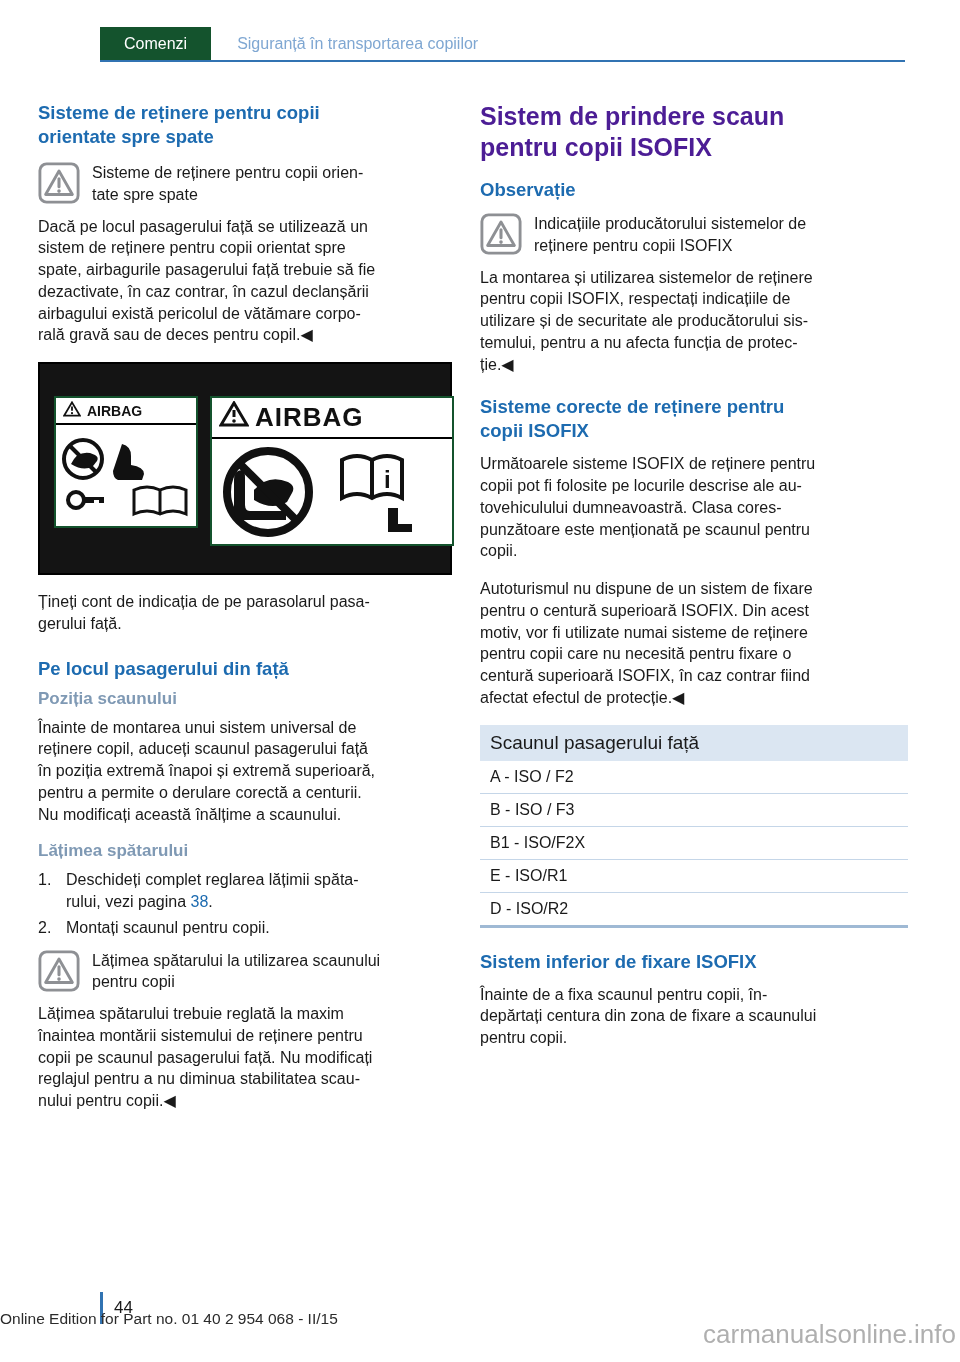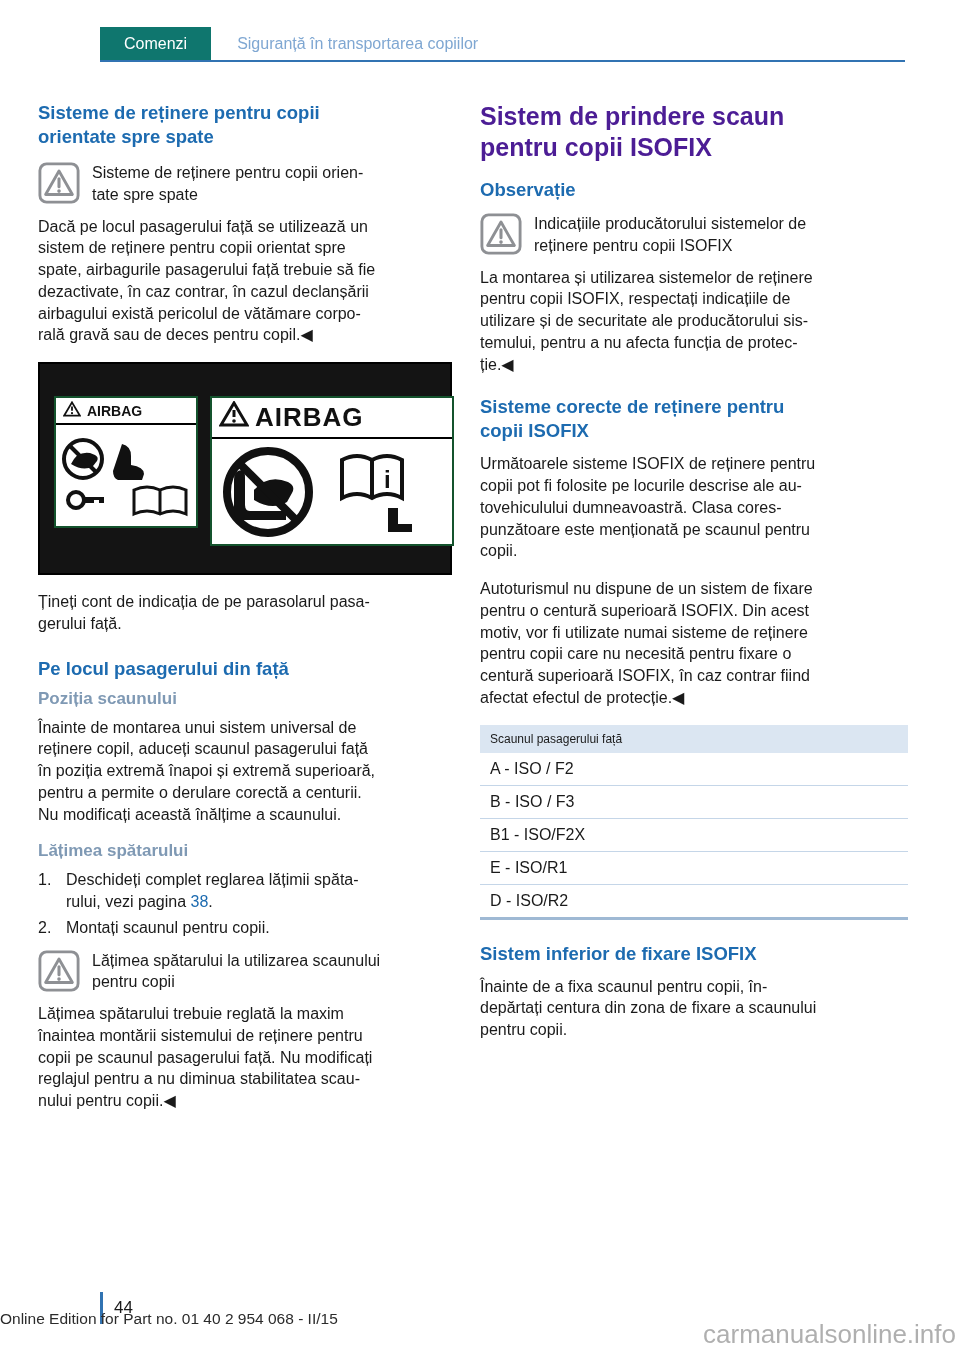--- a/index.html
+++ b/index.html
@@ -7,21 +7,21 @@
   .page {
     position:relative; width:960px; height:1362px; background:#ffffff;
     font-family:"Liberation Sans","DejaVu Sans",sans-serif; color:#1a1a1a; overflow:hidden;
   }
 
   
   .page-header {
     position:absolute; left:100px; right:55px; top:27px;
     display:flex; align-items:stretch; border-bottom:2px solid #3173b2;
   }
-  .chapter-tab { background:#0f766e; color:#ffffff; font-size:16px; padding:8px 24px 7px; }
+  .chapter-tab { background:#14532d; color:#ffffff; font-size:16px; padding:8px 24px 7px; }
   .section-title { color:#7fa7d2; font-size:16px; padding:8px 0 7px 26px; }
 
   
   .columns { position:absolute; top:101px; left:38px; display:flex; gap:28px; }
   .col-left  { width:414px; }
   .col-right { width:428px; }
 
   .h-blue { color:#1d6bb0; font-weight:bold; font-size:18.5px; line-height:1.3; white-space:pre-line; }
   .h-big  { color:#4c1d95; font-weight:bold; font-size:25px; line-height:1.22; white-space:pre-line; }
   .h-sub  { color:#7f99b4; font-weight:bold; font-size:17px; }
@@ -50,21 +50,21 @@
   
   ol.steps { list-style:none; }
   ol.steps li { display:flex; gap:8px; font-size:16px; line-height:1.36; margin-bottom:4px; }
   .step-num { min-width:20px; }
   .step-body { white-space:pre-line; }
   .page-link { color:#1d6bb0; text-decoration:none; cursor:pointer; }
 
   
   table.isofix { width:100%; border-collapse:collapse; }
   table.isofix th {
-    background:#dbe6f2; text-align:left; font-weight:normal; font-size:12px;
+    background:#dbe6f2; text-align:left; font-weight:normal; font-size:19px;
     padding:7px 10px; color:#1a1a1a;
   }
   table.isofix td { font-size:16px; padding:7px 10px; border-bottom:1px solid #c5d6e8; }
   table.isofix tr:last-child td { border-bottom:3px solid #9fb9d4; }
 
   
   .footer-pagenum {
     position:absolute; left:100px; bottom:38px;
     border-left:3px solid #3173b2; padding:6px 0 6px 11px; font-size:17px;text-align:center;
   }

